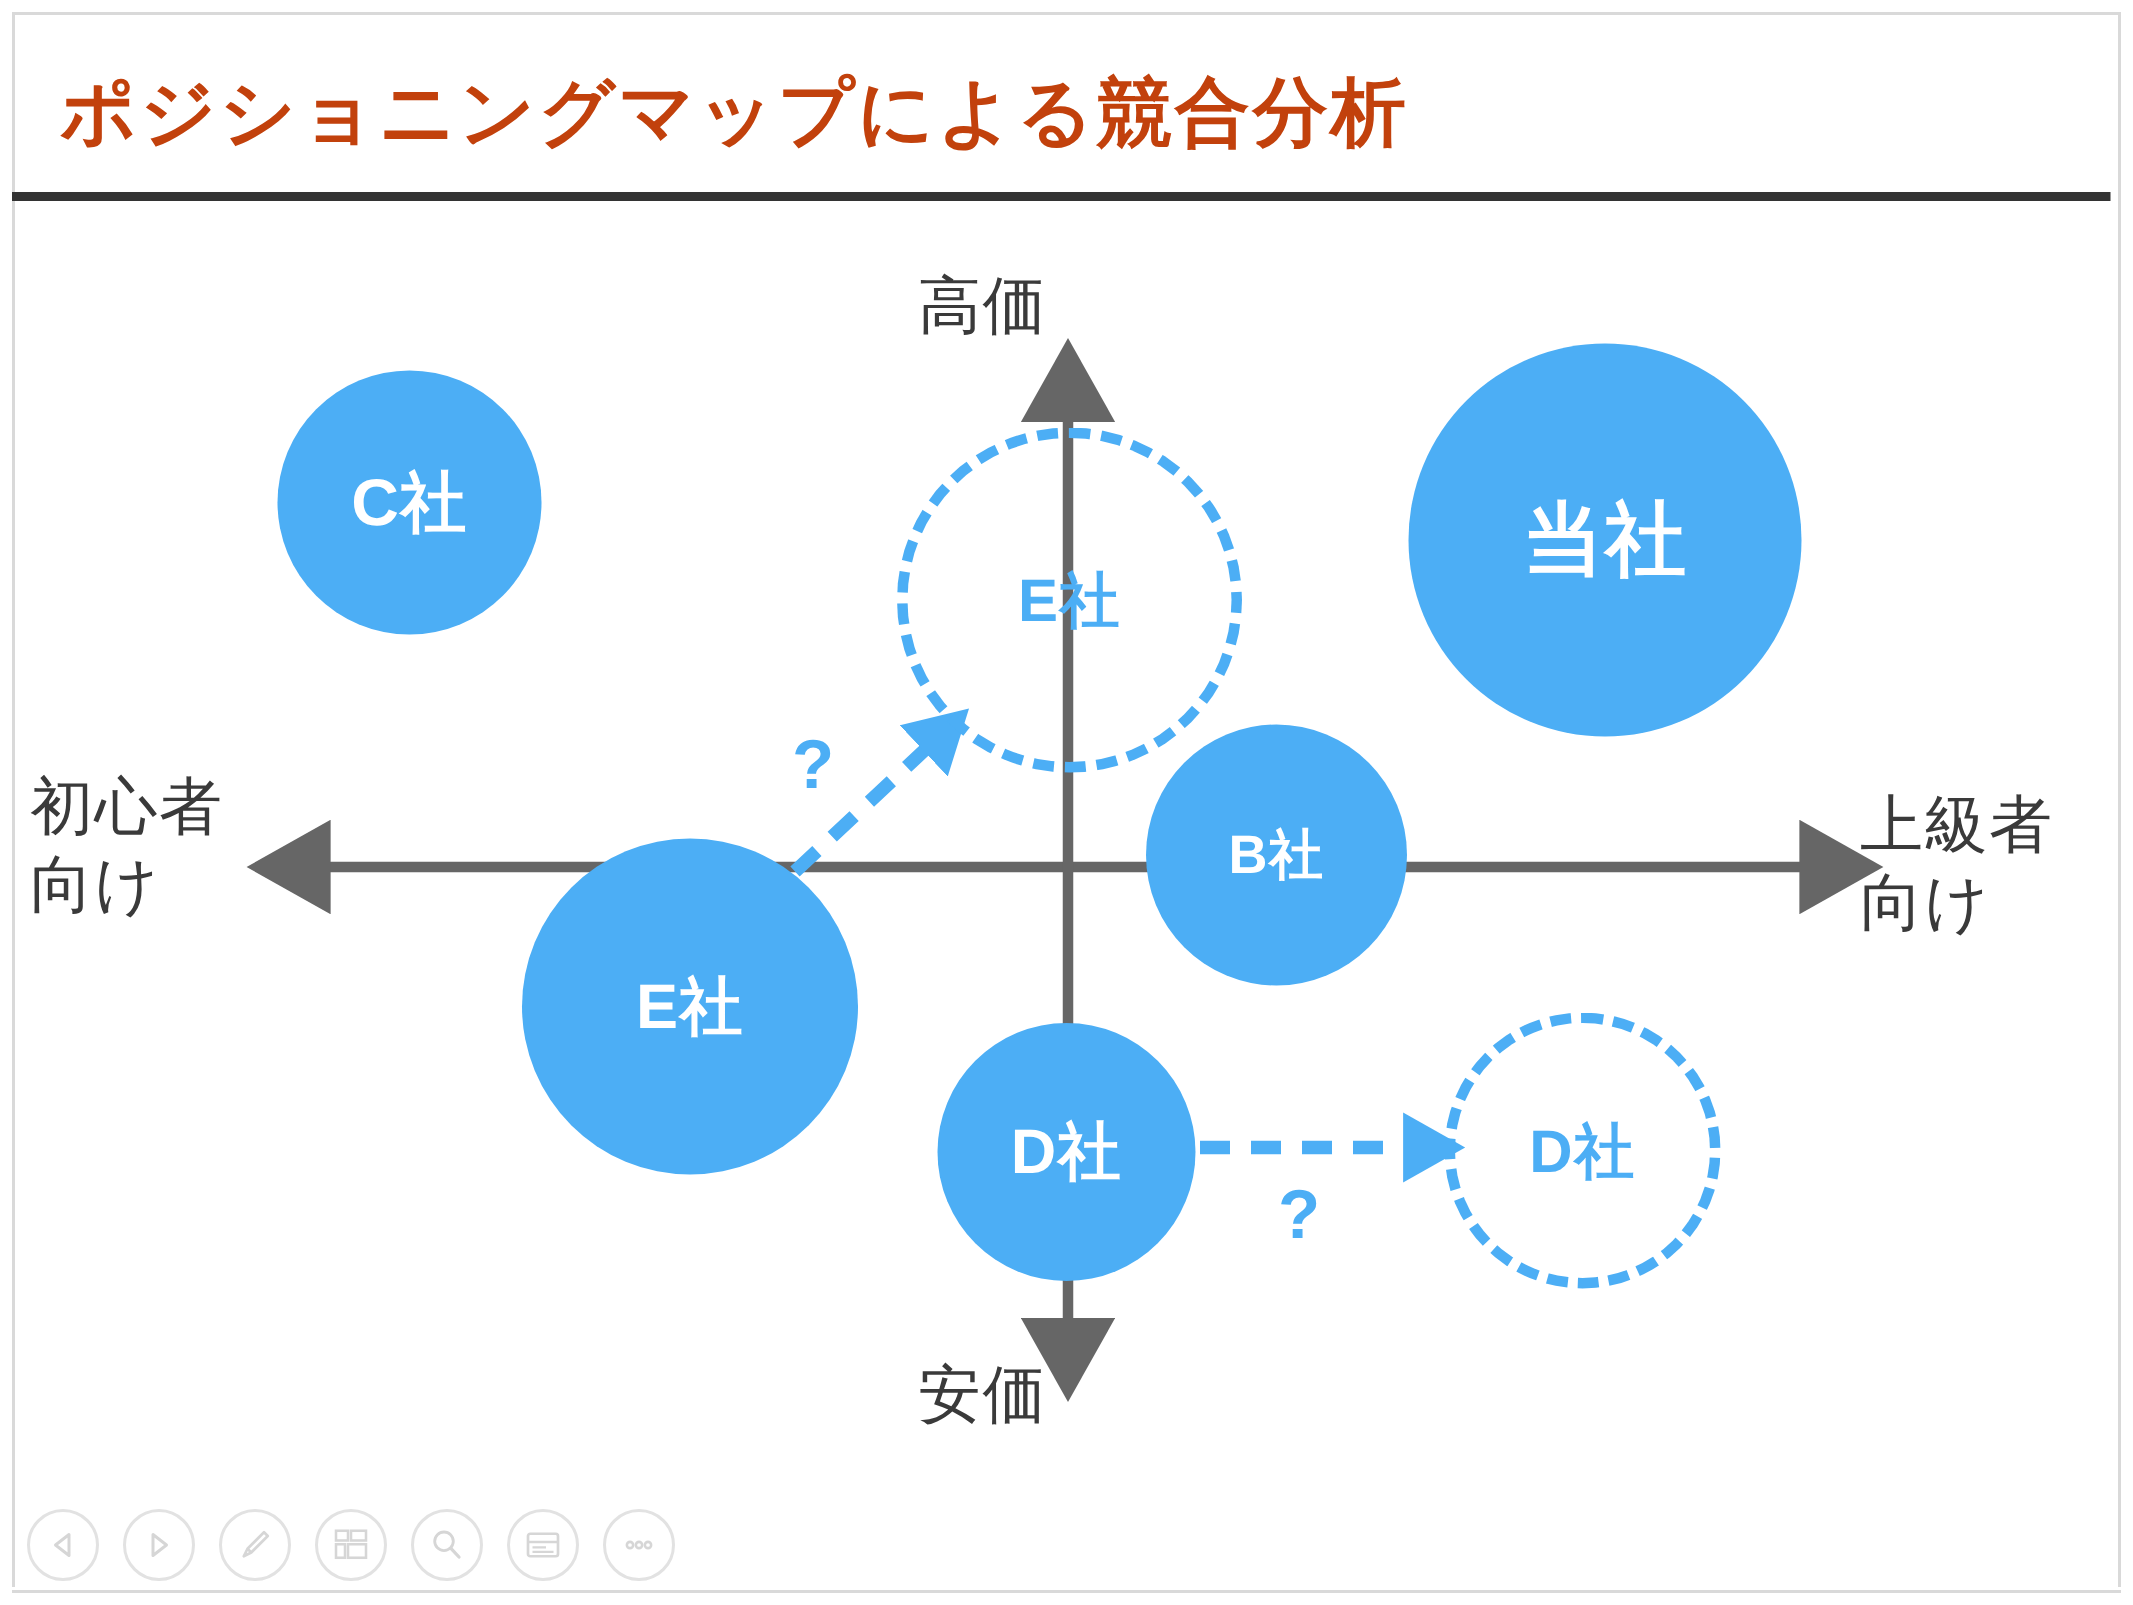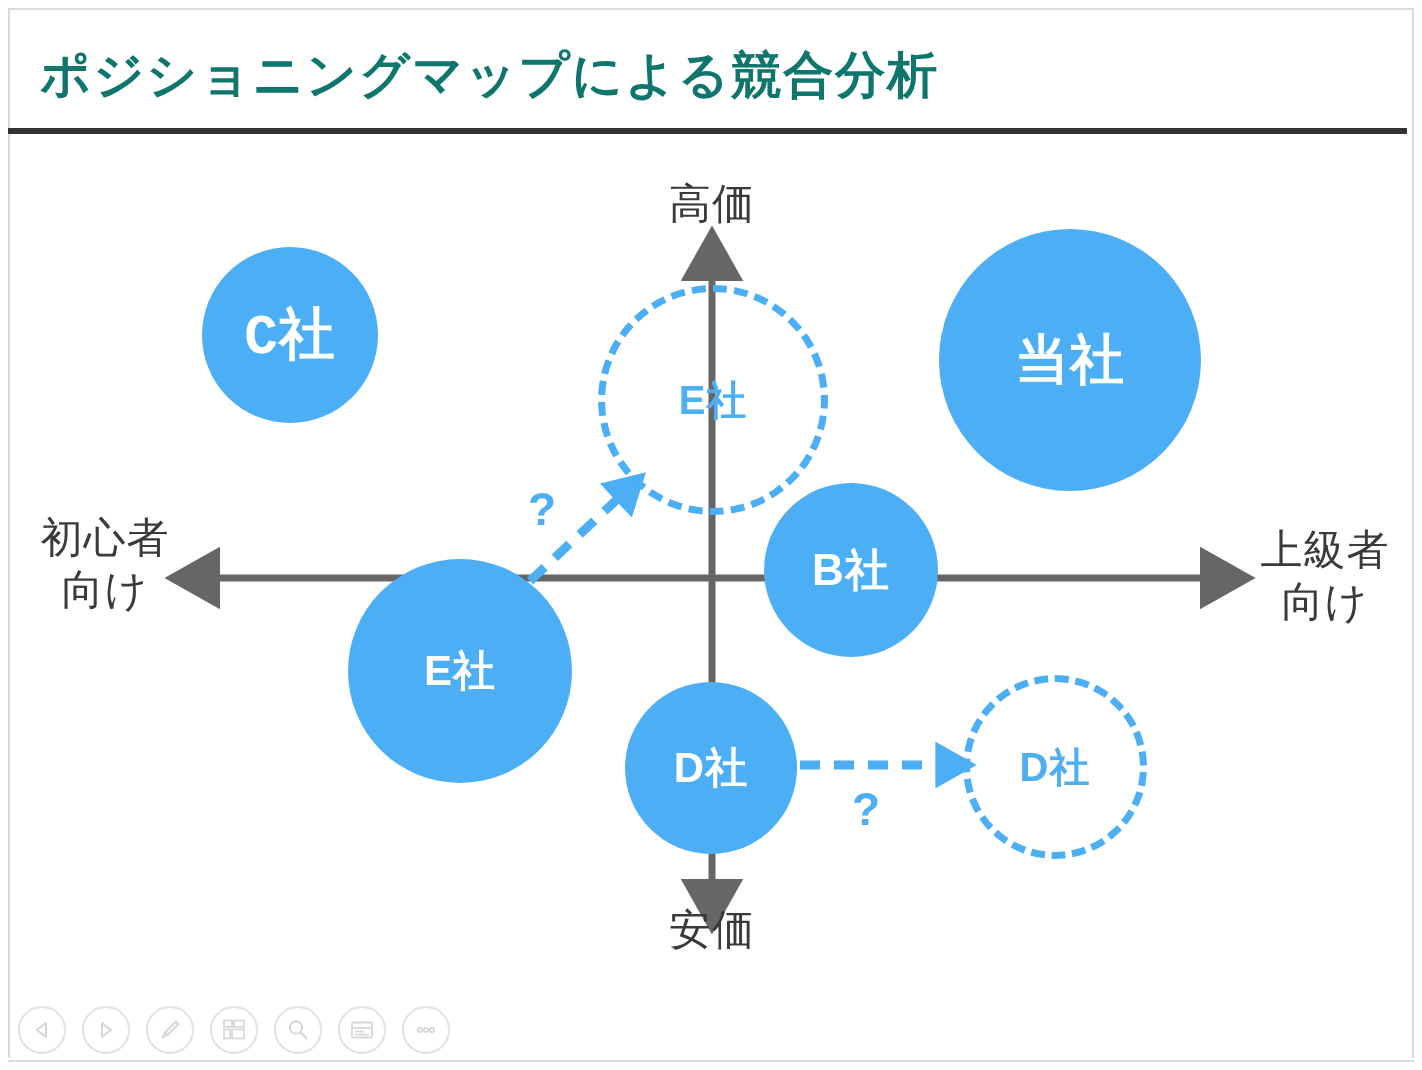--- a/index.html
+++ b/index.html
@@ -47,21 +47,21 @@
   #title-bar {
     position: absolute;
     left: 40px;
     top: 40px;
     width: 1350px;
     height: 92px;
   }
   #page-title {
     font-size: 50px;
     font-weight: bold;
-    color: #0f766e;
+    color: #c2410c;
     letter-spacing: 2px;
     line-height: 70px;
     white-space: nowrap;
   }
   #title-rule {
     position: absolute;
     left: 8px;
     top: 128px;
     width: 1399px;
     height: 6px;
@@ -81,21 +81,20 @@
     left: 0;
     top: 0;
   }
 
   
   .axis-label {
     position: absolute;
     color: #3a3a3a;
     font-size: 42px;
     line-height: 52px;
-    text-align: center;
     white-space: pre-line;
     letter-spacing: 1px;
   }
   #label-top   { left: 612px; top: 44px;  width: 200px; }
   #label-bottom{ left: 612px; top: 770px; width: 200px; }
   #label-left  { left: 20px;  top: 378px; width: 170px; }
   #label-right { left: 1240px;top: 390px; width: 170px; }
 
   
   .bubble {
@@ -195,24 +194,24 @@
       </g>
     </svg>
 
     <div class="axis-label" id="label-top">高価</div>
     <div class="axis-label" id="label-bottom">安価</div>
     <div class="axis-label" id="label-left">初心者
 向け</div>
     <div class="axis-label" id="label-right">上級者
 向け</div>
 
-    <div class="bubble solid" id="bub-c" style="left: 202px; top: 113px; width: 176px; height: 176px; font-size: 56px; font-family: Liberation Mono, monospace;">C社</div>
+    <div class="bubble solid" id="bub-c" style="left: 185px; top: 113px; width: 176px; height: 176px; font-size: 44px;">C社</div>
     <div class="bubble solid" id="bub-t" style="left: 939px; top: 95px; width: 262px; height: 262px; font-size: 54px; font-family: Liberation Serif, serif;">当社</div>
     <div class="bubble dashed" id="bub-ef" style="left: 598px; top: 151px; width: 230px; height: 230px; font-size: 40px;">E社</div>
-    <div class="bubble solid" id="bub-b" style="left: 764px; top: 349px; width: 174px; height: 174px; font-size: 44px;">B社</div>
+    <div class="bubble solid" id="bub-b" style="left: 764px; top: 349px; width: 174px; height: 174px; font-size: 36px;">B社</div>
     <div class="bubble solid" id="bub-e" style="left: 348px; top: 425px; width: 224px; height: 224px; font-size: 42px;">E社</div>
     <div class="bubble solid" id="bub-d" style="left: 625px; top: 548px; width: 172px; height: 172px; font-size: 42px;">D社</div>
     <div class="bubble dashed" id="bub-df" style="left: 963px; top: 541px; width: 184px; height: 184px; font-size: 40px;">D社</div>
 
     <div class="qmark" id="q-e" style="left:528px; top:352px;">?</div>
     <div class="qmark" id="q-d" style="left:852px; top:652px;">?</div>
   </div>
 
   <div id="toolbar">
 

